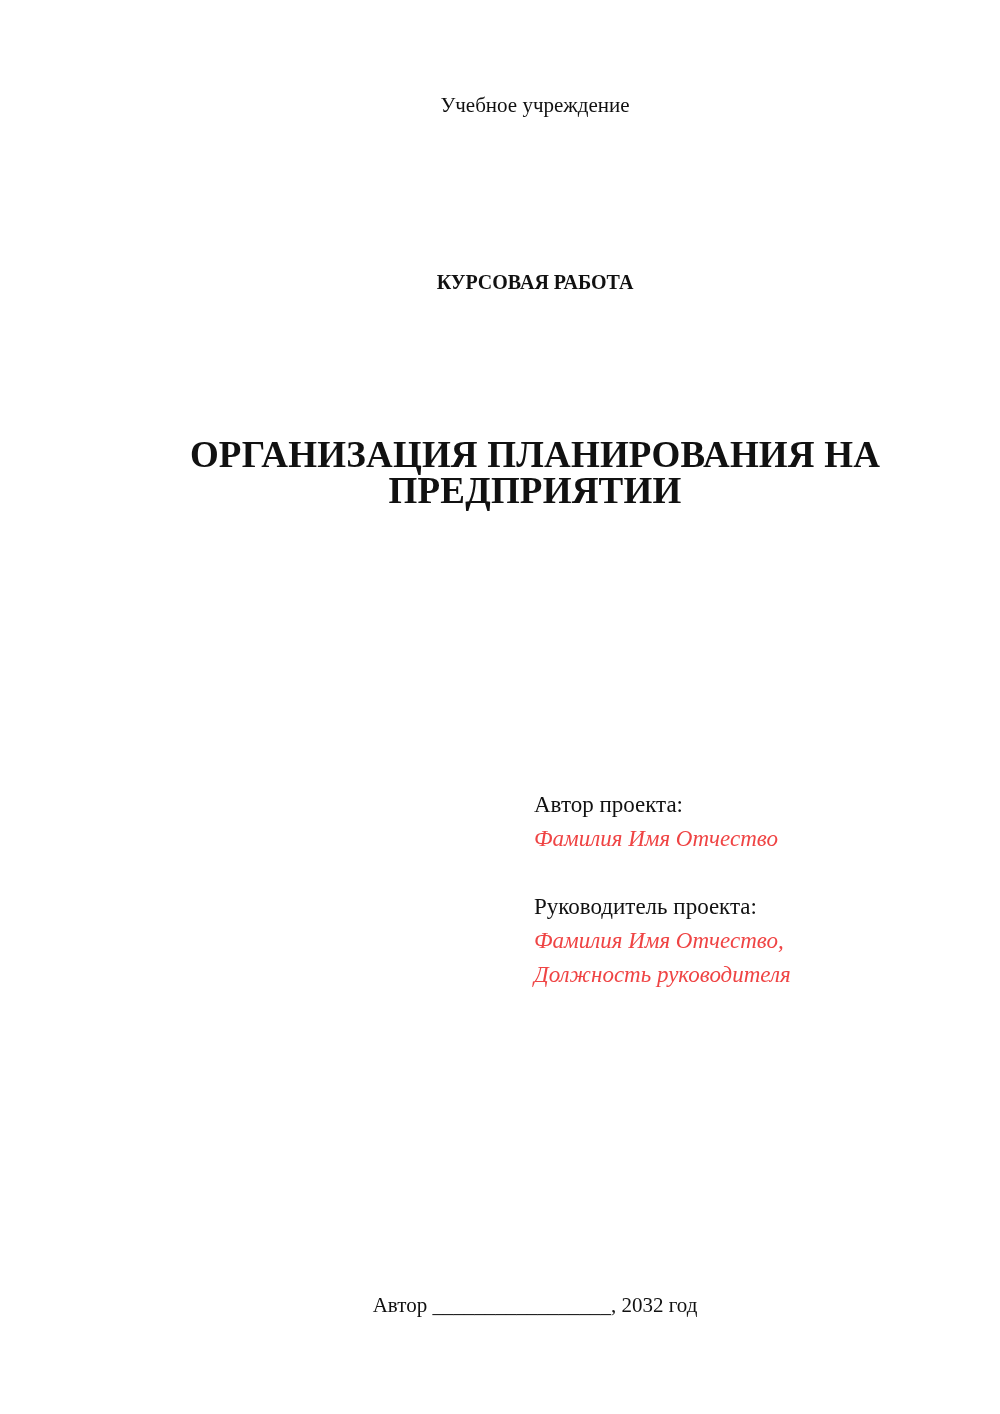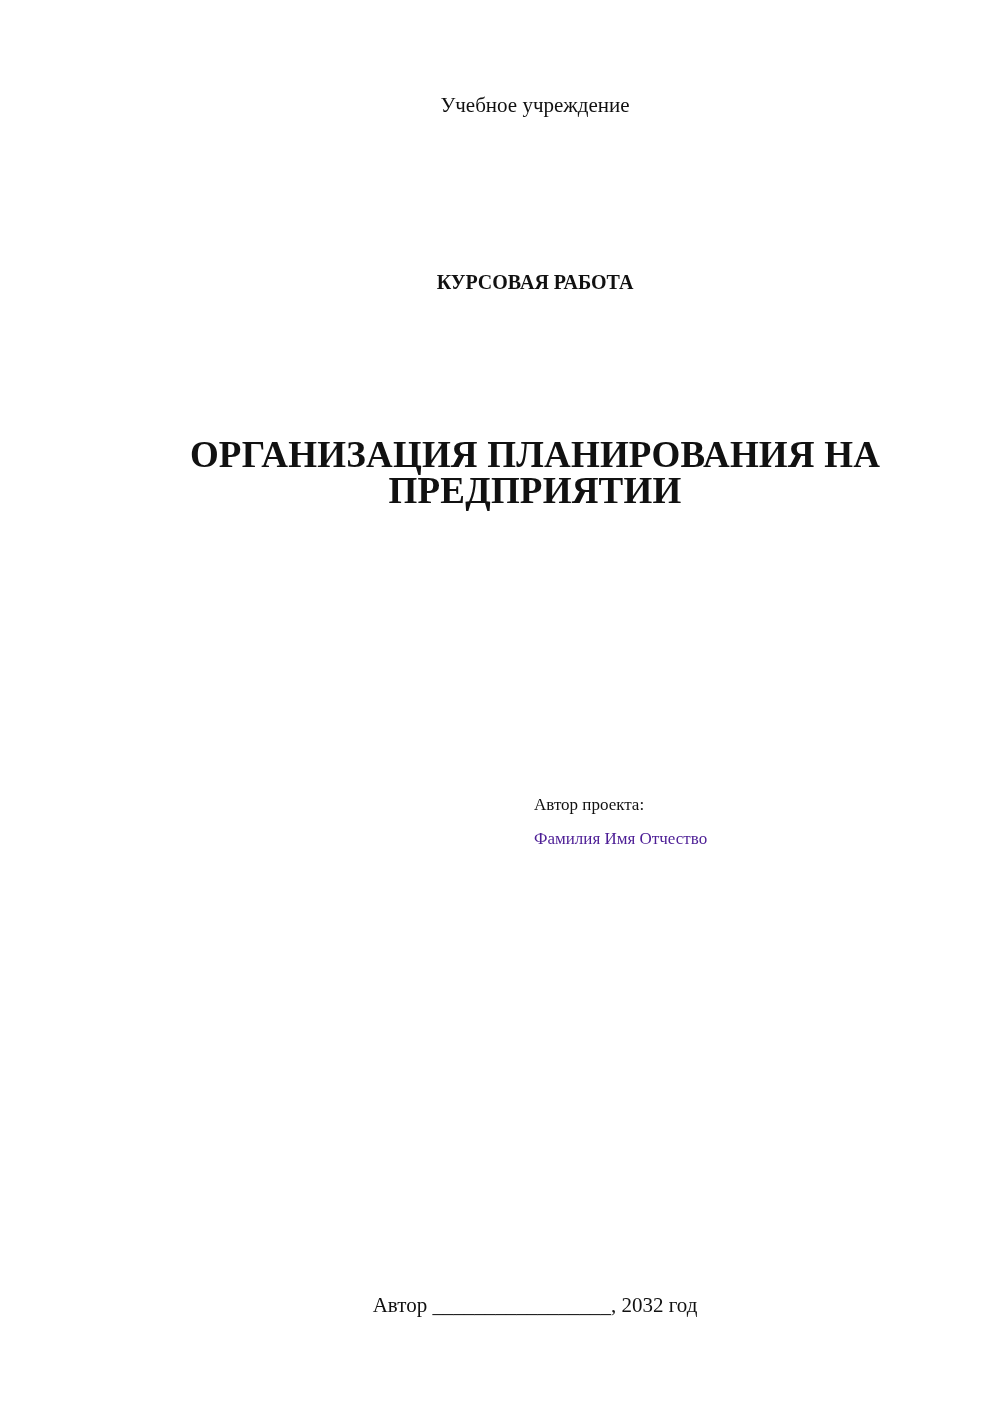--- a/index.html
+++ b/index.html
@@ -36,25 +36,25 @@
     top: 437px;
     text-align: center;
     font-size: 37px;
     font-weight: bold;
     line-height: 36px;
     letter-spacing: 0.2px;
   }
   .info {
     left: 534px;
     top: 788px;
-    font-size: 17px;
+    font-size: 23px;
     line-height: 34px;
   }
   .info .label { color: #111111; }
-  .info .value { color: #4c1d95; }
+  .info .value { color: #ef4444; font-style: italic; }
   .info .group { margin-bottom: 34px; }
   .footer {
     left: 0; width: 1070px;
     top: 1290px;
     text-align: center;
     font-size: 21px;
     line-height: 30px;
   }
 </style>
 </head>
@@ -67,18 +67,23 @@
 <div class="abs title">
   <div>ОРГАНИЗАЦИЯ ПЛАНИРОВАНИЯ НА</div>
   <div>ПРЕДПРИЯТИИ</div>
 </div>
 
 <div class="abs info">
   <div class="group">
     <div class="label">Автор проекта:</div>
     <div class="value">Фамилия Имя Отчество</div>
   </div>
+  <div class="group">
+    <div class="label">Руководитель проекта:</div>
+    <div class="value">Фамилия Имя Отчество,</div>
+    <div class="value">Должность руководителя</div>
+  </div>
 </div>
 
 <div class="abs footer">
   <span>Автор</span>
   <span>_________________</span><span>, 2032 год</span>
 </div>
 
 </body></html>

